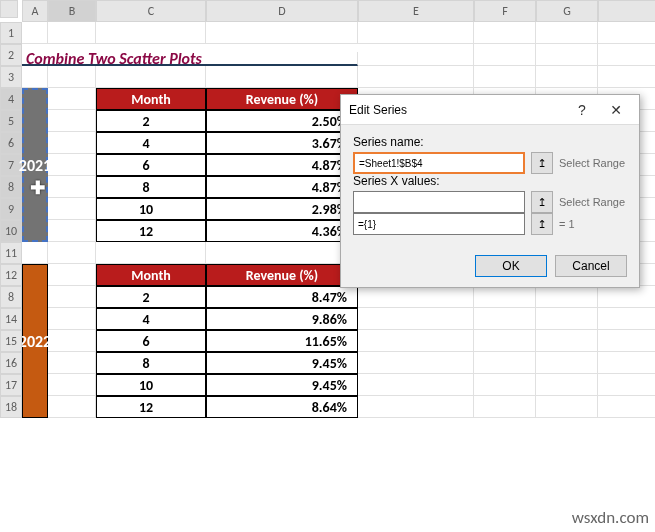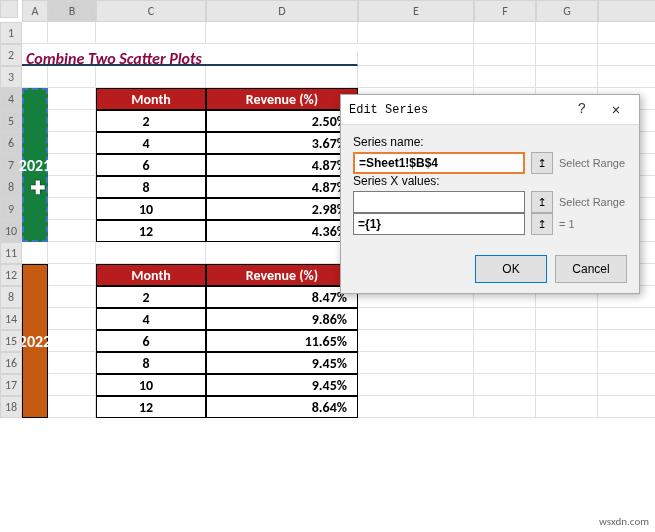--- a/index.html
+++ b/index.html
@@ -6,42 +6,42 @@
 body { font-family: Calibri, Arial, sans-serif; font-size: 13px; color: #000; background: #fff; position: relative; width: 655px; height: 532px; overflow: hidden; }
 .grid { display: grid; grid-template-columns: 22px 26px 48px 110px 152px 116px 62px 62px 62px; grid-auto-rows: 22px; }
 .hdr { background: #e6e6e6; border: 1px solid #d4d4d4; display: flex; align-items: center; justify-content: center; color: #5e5e5e; font-size: 12px; }
 .hdr.sel { background: #d2d2d2; }
 .rn { background: #e6e6e6; border: 1px solid #d4d4d4; display: flex; align-items: center; justify-content: center; color: #5e5e5e; font-size: 12px; }
 .rn.sel { background: #d2d2d2; }
 .cell { border-right: 1px solid #e0e0e0; border-bottom: 1px solid #e0e0e0; display: flex; align-items: center; justify-content: center; background: #fff; }
 .title { font-size: 16px; font-weight: bold; color: #8b0945; font-style: italic; justify-content: flex-start; padding-left: 4px; margin-top: 8px; }
 .title-wrap { grid-column: 2 / 6; border-bottom: 2.5px solid #1f3a57; }
 .thdr { background: #b91c1c; color: #fff; font-weight: bold; font-size: 14px; border: 1px solid #000; }
-.ylabel1 { background: #15803d; color: #fff; font-weight: bold; font-size: 16px; border: 2px dashed #4472c4; grid-row: 5 / 12; grid-column: 2; display: flex; align-items: center; justify-content: center; position: relative; }
+.ylabel1 { background: #737373; color: #fff; font-weight: bold; font-size: 16px; border: 2px dashed #4472c4; grid-row: 5 / 12; grid-column: 2; display: flex; align-items: center; justify-content: center; position: relative; }
 .ylabel2 { background: #c55a11; color: #fff; font-weight: bold; font-size: 16px; border: 1px solid #000; grid-row: 13 / 20; grid-column: 2; display: flex; align-items: center; justify-content: center; }
 .tcell { border: 1px solid #000; font-weight: bold; font-size: 14px; padding-right: 10px; justify-content: center; }
 .tcell.r { justify-content: flex-end; }
 .cursor-plus { position: absolute; color: #fff; font-size: 18px; top: 58%; left: 28%; font-weight: bold; text-shadow: 0 0 2px #000; }
 .dialog { position: absolute; left: 340px; top: 94px; width: 300px; background: #f0f0f0; border: 1px solid #aaa; box-shadow: 2px 2px 8px rgba(0,0,0,0.3); font-family: "Segoe UI", Arial, sans-serif; font-size: 12px; }
-.dlg-title { display: flex; align-items: center; justify-content: space-between; background: #fff; height: 30px; padding: 0 8px; border-bottom: 1px solid #ddd; font-family: Liberation Mono, monospace; }
+.dlg-title { display: flex; align-items: center; justify-content: space-between; background: #fff; height: 30px; padding: 0 8px; border-bottom: 1px solid #ddd; }
 .dlg-title .t { font-size: 12px; }
 .dlg-title .ctrls { display: flex; gap: 4px; }
 .dlg-title .ctrls span { width: 30px; text-align: center; font-size: 14px; color: #333; }
 .dlg-body { padding: 10px 12px; }
 .frow { }
 .frow label { display: block; margin-bottom: 3px; }
 .frow .inp { display: flex; align-items: center; gap: 6px; }
-.frow input { flex: 0 0 172px; height: 22px; border: 1px solid #7a7a7a; padding: 0 4px; font-size: 12px; background: #fff; font-weight: bold; }
+.frow input { flex: 0 0 172px; height: 22px; border: 1px solid #7a7a7a; padding: 0 4px; font-size: 10px; background: #fff; }
 .frow input.hl { border: 2.5px solid #ed7d31; }
 .refbtn { width: 22px; height: 22px; border: 1px solid #adadad; background: #e1e1e1; display: flex; align-items: center; justify-content: center; font-size: 11px; }
 .hint { color: #6d6d6d; font-size: 11px; }
 .dlg-btns { display: flex; justify-content: flex-end; gap: 8px; padding: 10px 12px; background: #f0f0f0; }
-.btn { min-width: 72px; height: 28px; border: 1px solid #adadad; background: #e1e1e1; font-size: 12px; }
+.btn { min-width: 72px; height: 22px; border: 1px solid #adadad; background: #e1e1e1; font-size: 12px; }
 .btn.primary { border: 1.5px solid #0078d7; }
-.watermark { position: absolute; right: 6px; bottom: 4px; font-size: 11px; color: #666; }
+.watermark { position: absolute; right: 6px; bottom: 4px; font-size: 17px; color: #666; }
 .tri { width: 18px; height: 18px; background: #e6e6e6; border: 1px solid #d4d4d4;}
 </style>
 </head>
 <body>
 
 <div class="grid">
   <div class="tri"></div>
   <div class="hdr">A</div>
   <div class="hdr sel">B</div>
   <div class="hdr">C</div>

